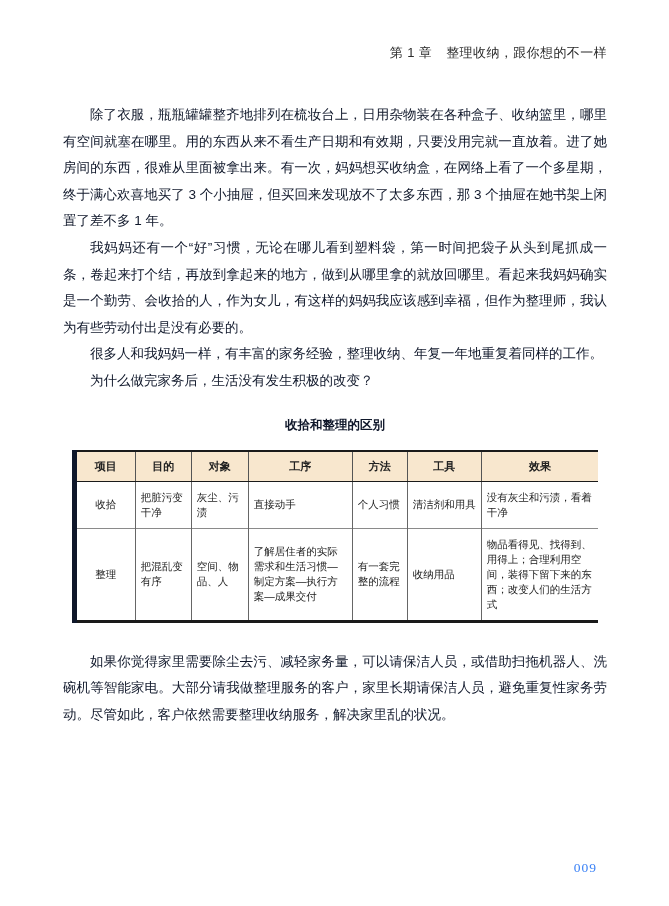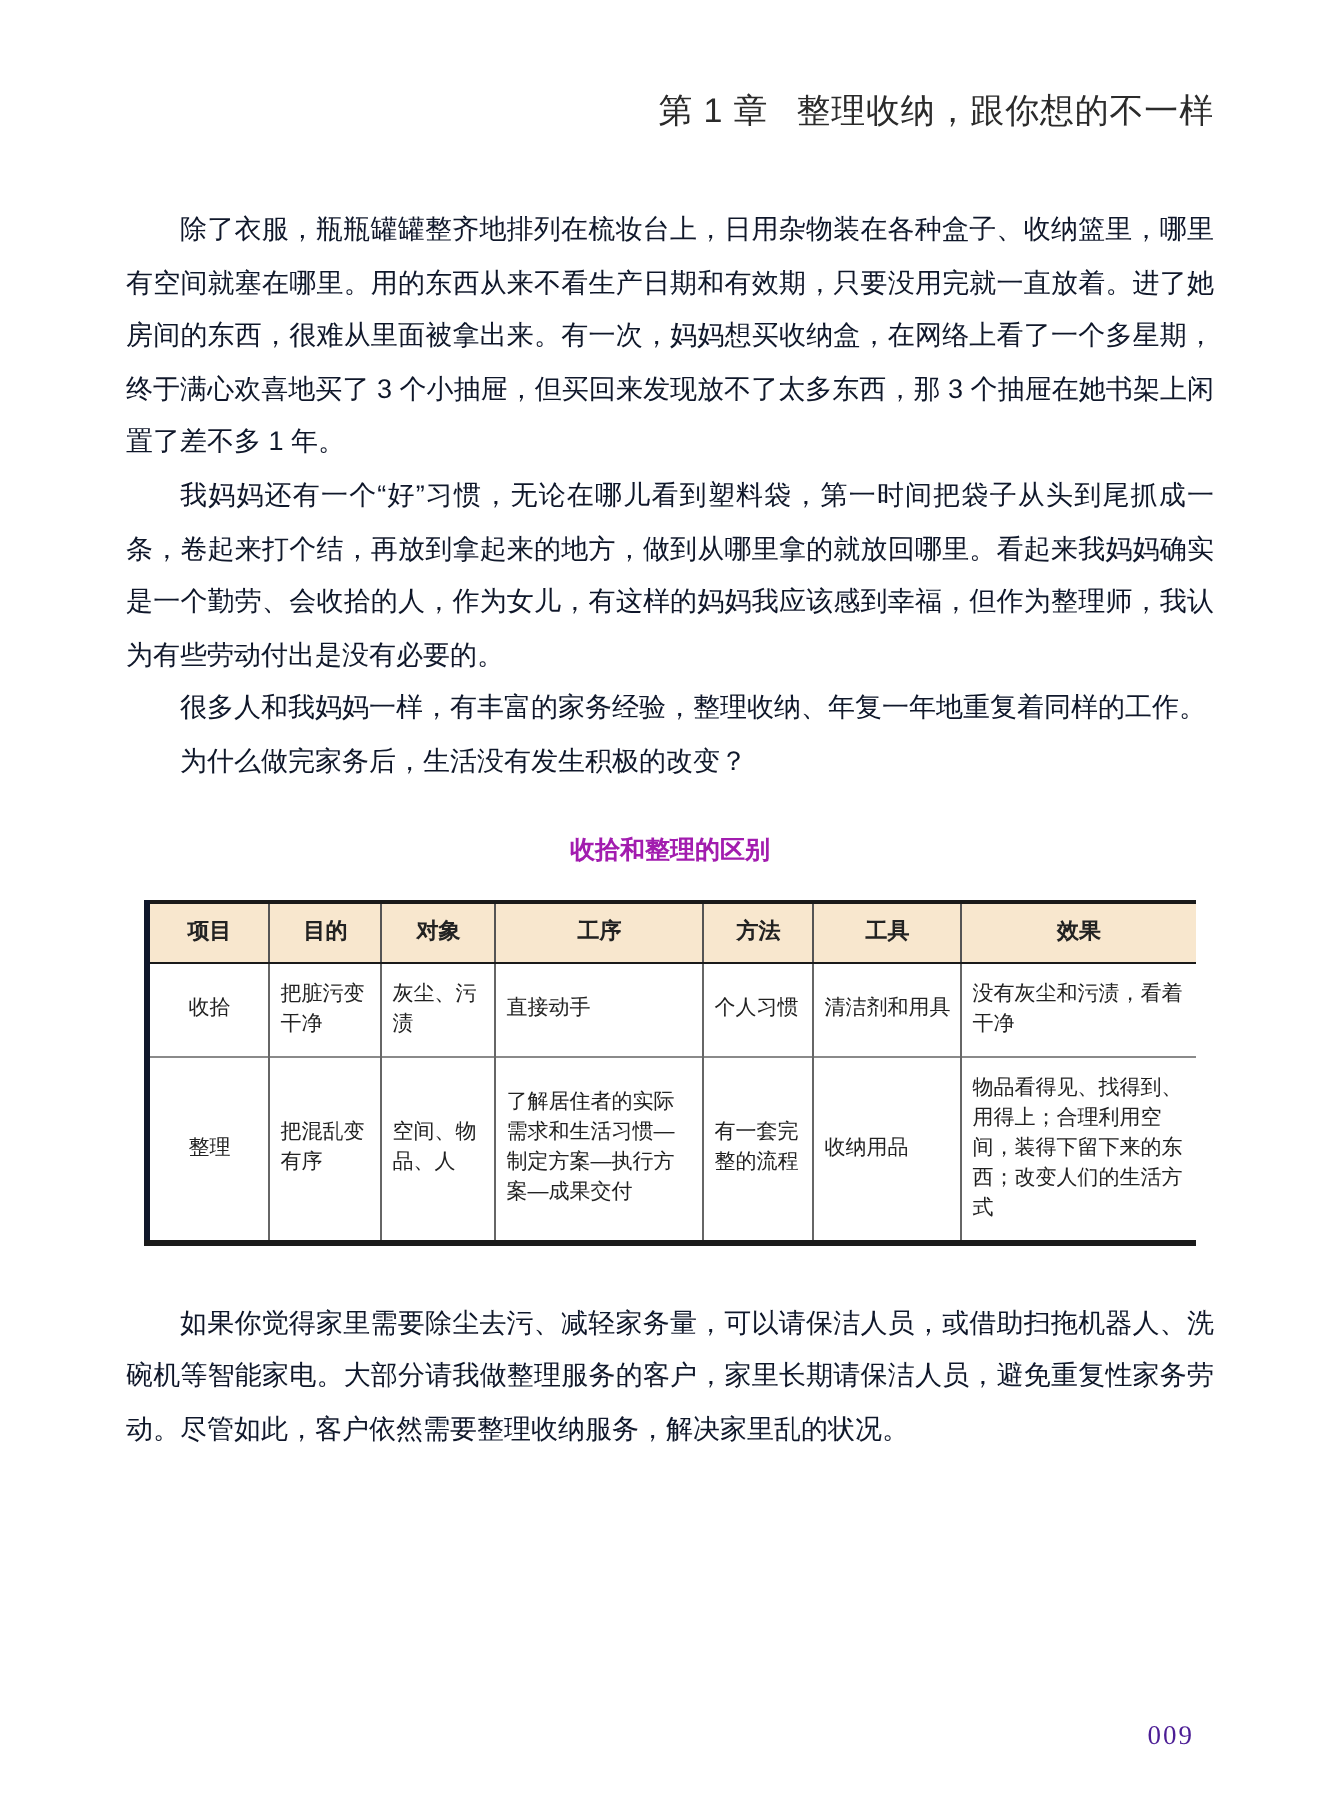--- a/index.html
+++ b/index.html
@@ -14,21 +14,21 @@
     margin: 0 auto;
     background: #ffffff;
     font-family: "Liberation Sans", "DejaVu Sans", sans-serif;
     color: #1e1e1e;
     overflow: hidden;
   }
   .running-head {
     position: absolute;
     top: 44px;
     right: 62px;
-    font-size: 17px;
+    font-size: 13px;
     color: #2b2b2b;
     letter-spacing: 0.4px;
     white-space: nowrap;
   }
   .running-head .chapter-label { margin-right: 14px; }
   .content {
     position: absolute;
     left: 63px;
     right: 62px;
     top: 102px;
@@ -40,33 +40,33 @@
     text-align: justify;
     text-indent: 2em;
     color: #0f172a;
   }
   p.after-table { margin-top: 26px; }
   .table-title {
     margin: 22px 0 9px 0;
     text-align: center;
     font-size: 12.5px;
     font-weight: bold;
-    color: #a21caf;
+    color: #0f172a;
   }
   table.cmp {
     width: 524px;
     margin: 16px auto;
     border-collapse: collapse;
     table-layout: fixed;
     font-size: 10.5px;
     line-height: 15px;
     color: #222;
     border-top: 2px solid var(--border-dark, #1a1a1a);
     border-bottom: 3px solid var(--border-dark, #1a1a1a);
-    border-left: 3px solid #0f172a;
+    border-left: 5px solid #0f172a;
   }
   table.cmp th {
     background: var(--table-header-bg, #f8e7ce);
     font-size: 11px;
     font-weight: bold;
     text-align: center;
     padding: 7px 2px;
     border-bottom: 1.5px solid var(--border-dark, #1a1a1a);
     border-left: 1px solid #555;
   }
@@ -80,21 +80,21 @@
   table.cmp th:first-child, table.cmp td:first-child { border-left: none; }
   table.cmp tbody tr + tr td { border-top: 1px solid #8a8a8a; }
   table.cmp td.center { text-align: center; }
   .folio {
     position: absolute;
     right: 72px;
     bottom: 30px;
     font-family: "Liberation Serif", "DejaVu Serif", serif;
     font-size: 13.5px;
     letter-spacing: 1px;
-    color: #4c1d95;
+    color: #3b82f6;
   }
 </style>
 </head>
 <body>
 
 <div class="page">
 
   <div class="running-head">
     <span class="chapter-label">第 1 章</span><span>整理收纳，跟你想的不一样</span>
   </div>

